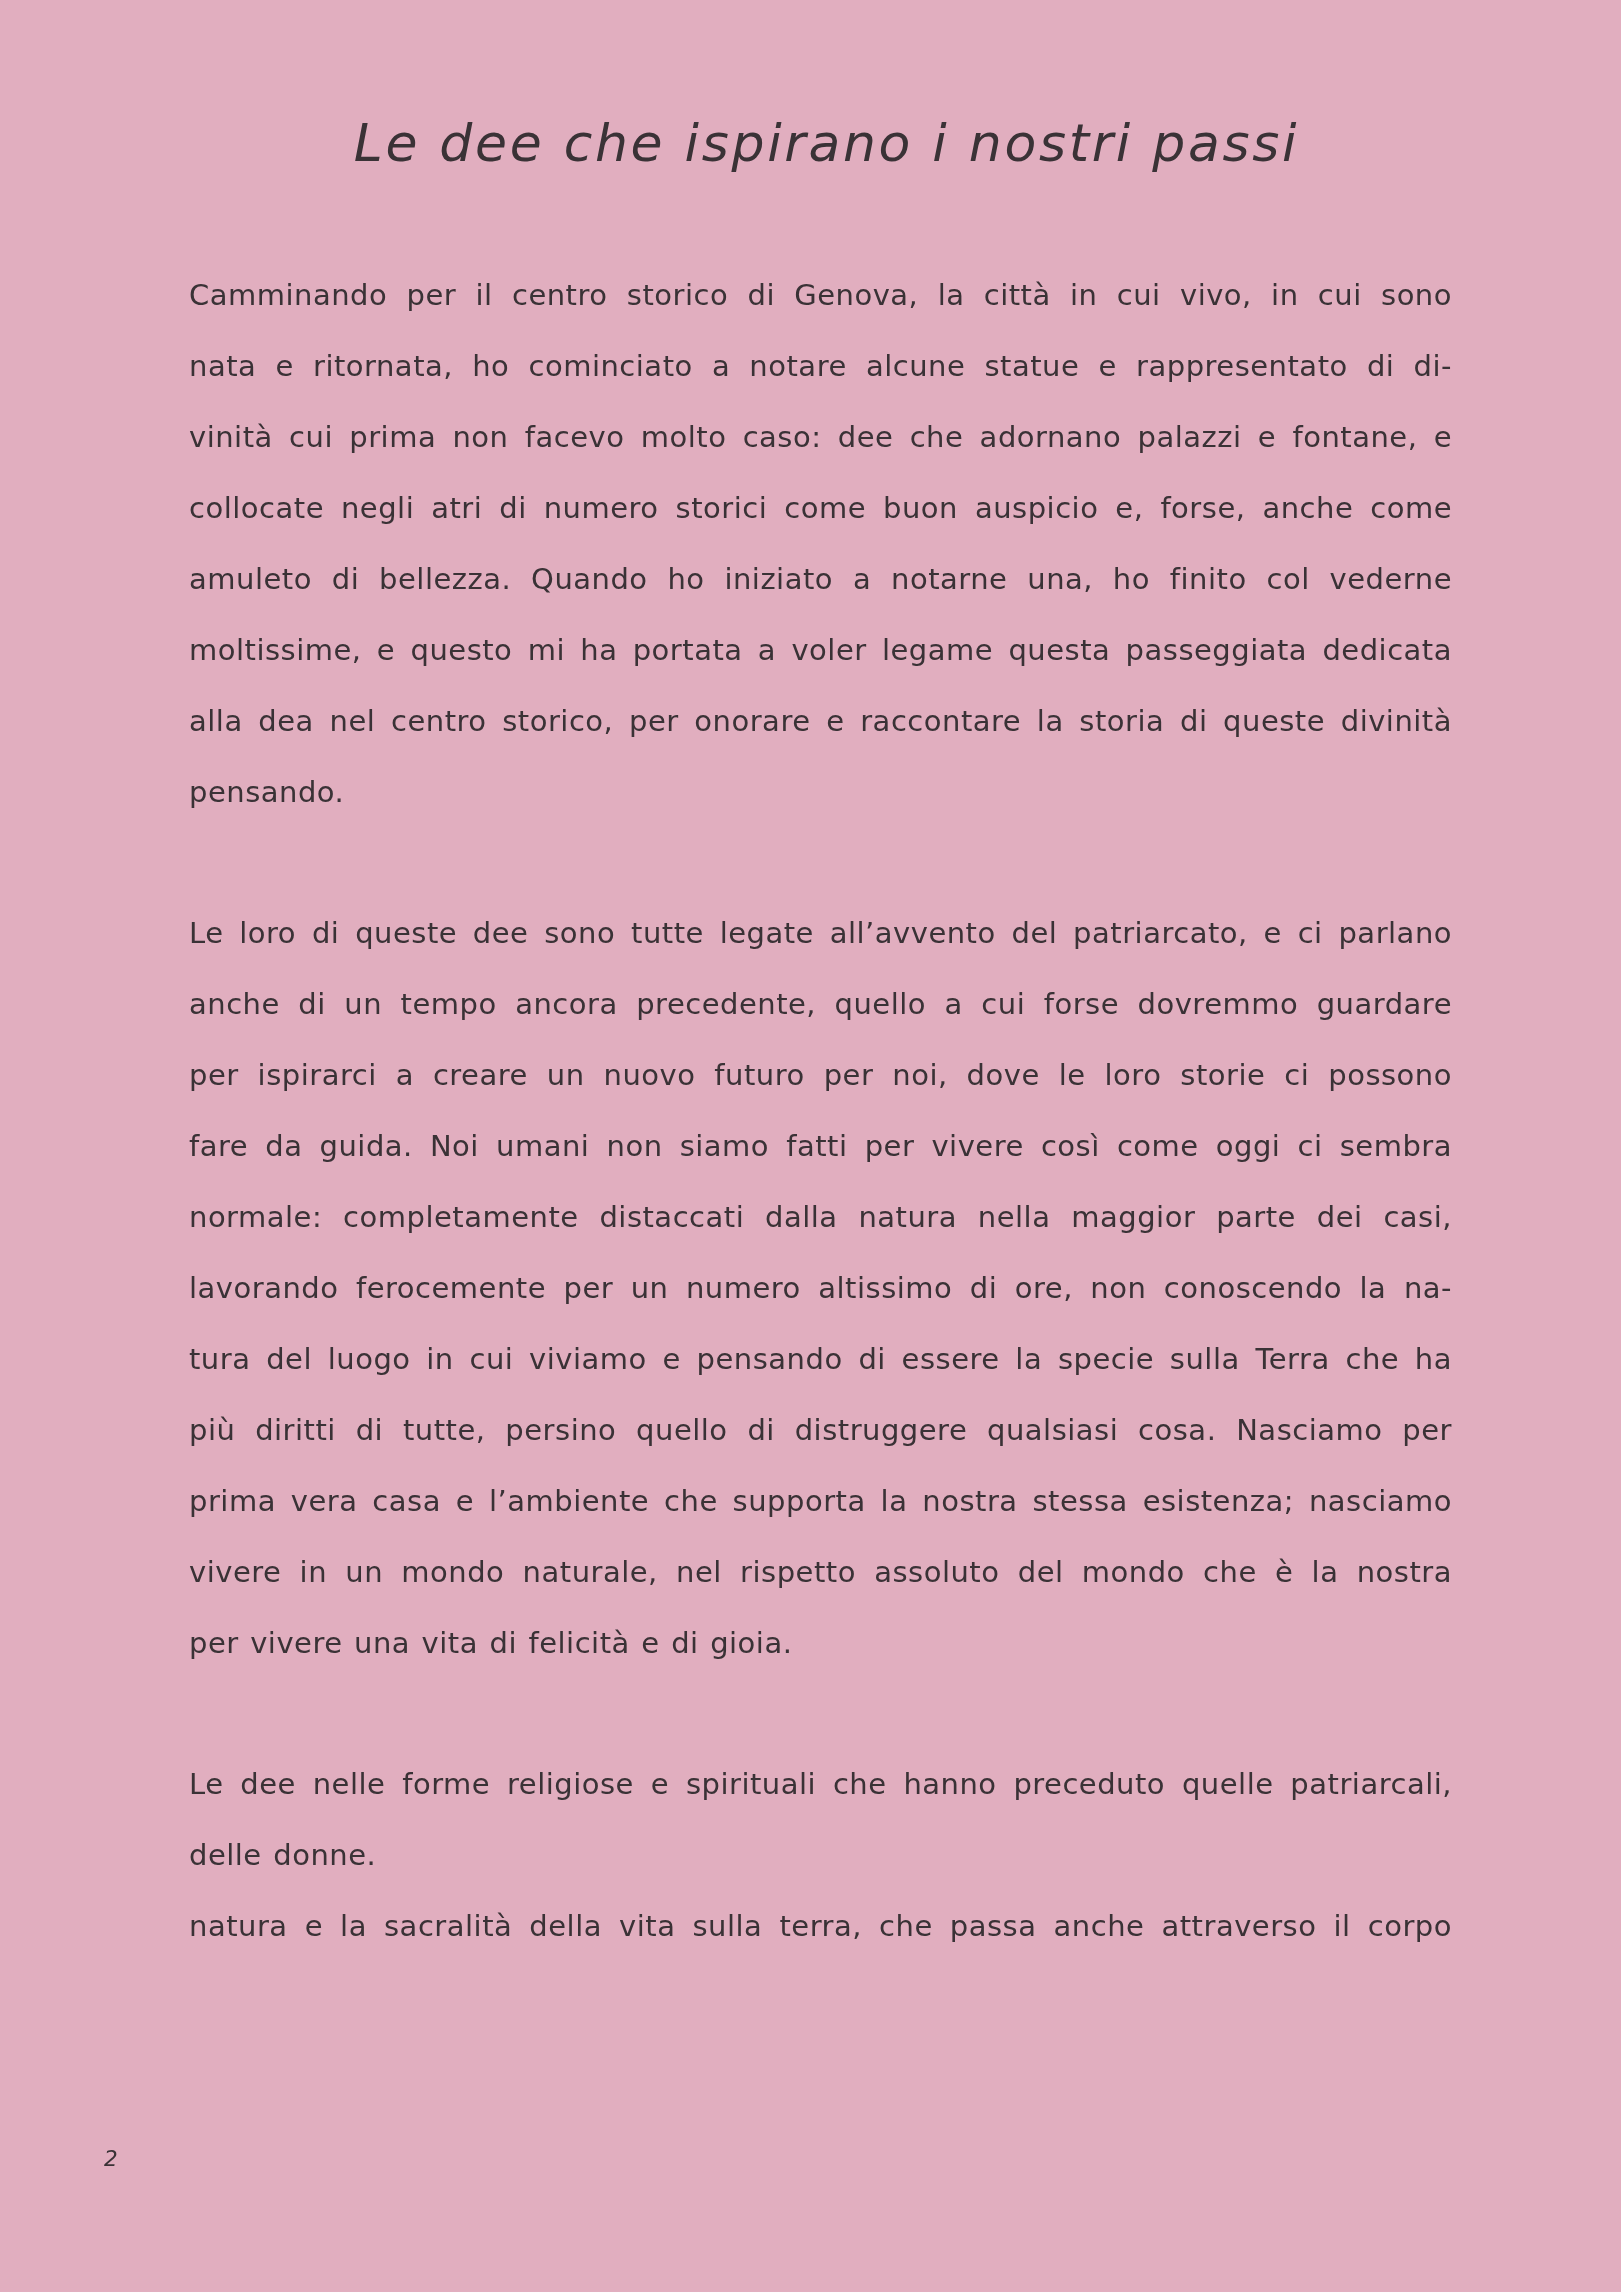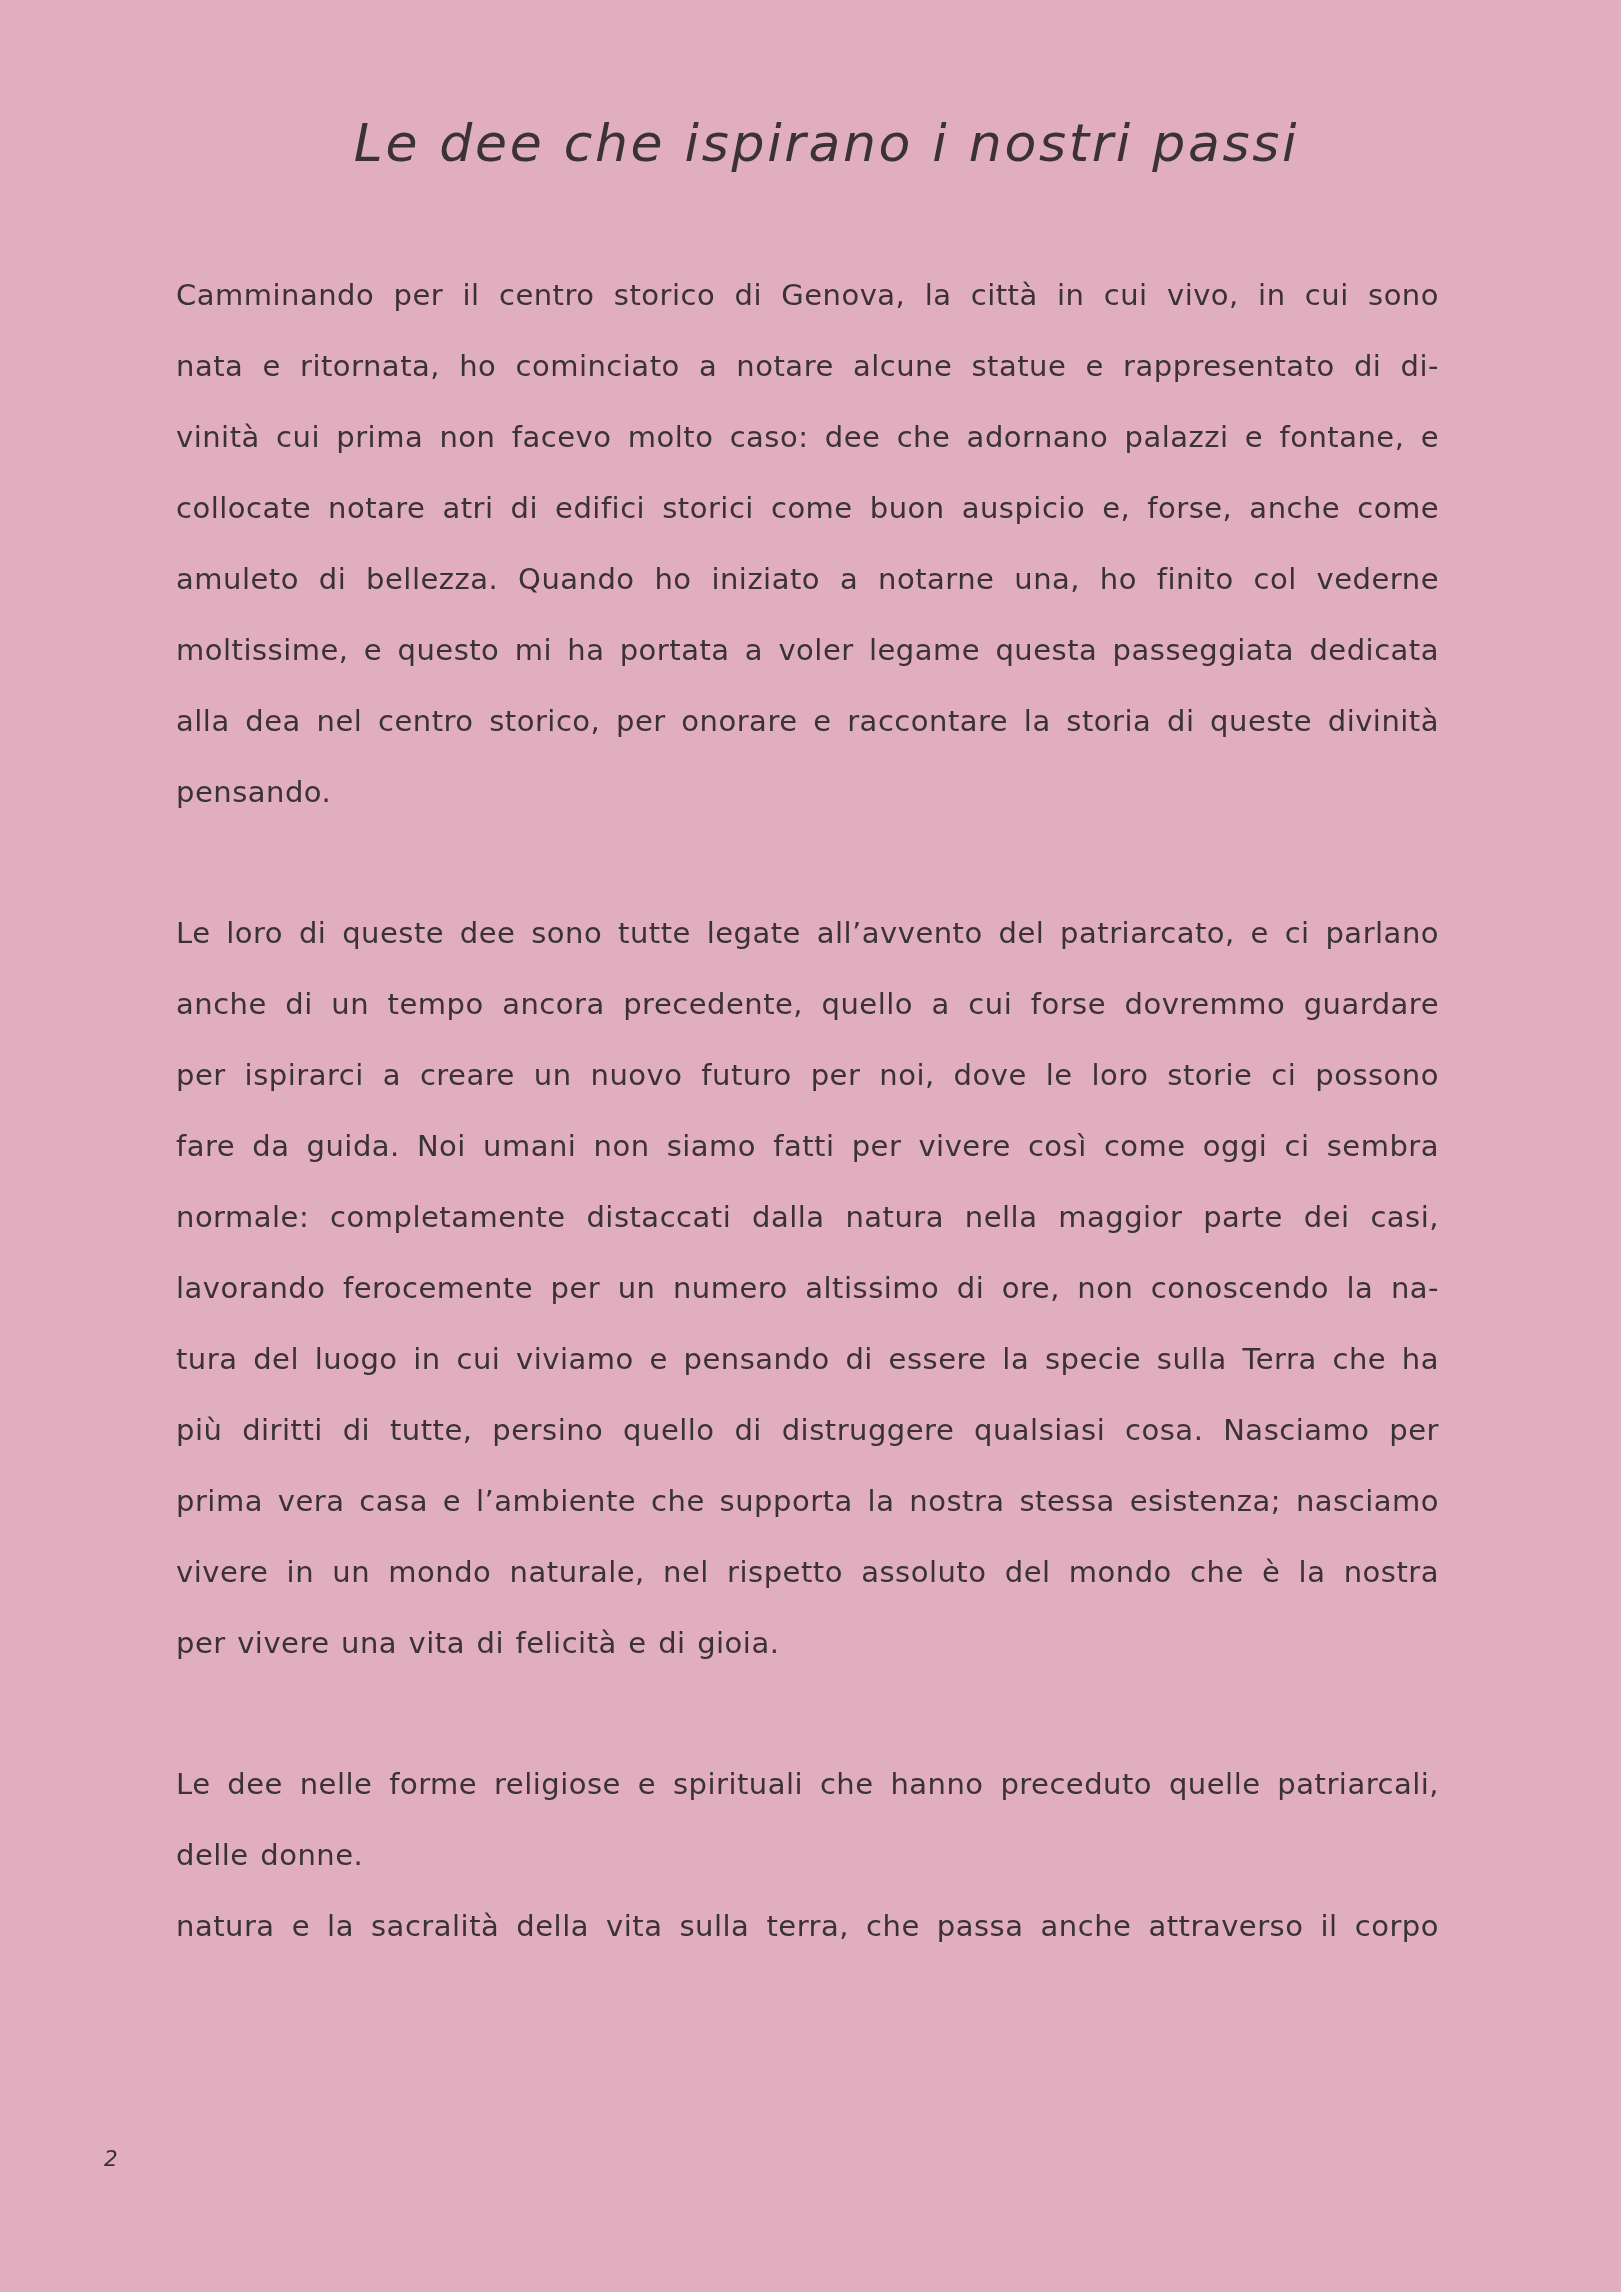--- a/index.html
+++ b/index.html
@@ -30,21 +30,21 @@
       font-family: "DejaVu Sans", sans-serif;
       font-size: 52px;
       font-style: oblique;
       font-weight: normal;
       letter-spacing: 2.7px;
       color: #3a3236;
       margin: 16px;
     }
     .body-text {
       position: absolute;
-      left: 176px;
+      left: 189px;
       top: 260px;
       width: 1263px;
     }
     .para {
       margin: 0 0 70px 0;
       font-family: "DejaVu Sans", sans-serif;
       font-size: 29px;
       line-height: 71px;
       text-align: justify;
       letter-spacing: 0.5px;
@@ -78,21 +78,21 @@
 <div class="page">
 
   <h1 class="title">Le dee che ispirano i nostri passi</h1>
 
   <div class="body-text">
 
     <p class="para">
       <span class="line">Camminando per il centro storico di Genova, la città in cui vivo, in cui sono</span>
       <span class="line">nata e ritornata, ho cominciato a notare alcune statue e rappresentato di di-</span>
       <span class="line">vinità cui prima non facevo molto caso: dee che adornano palazzi e fontane, e</span>
-      <span class="line">collocate notare atri di edifici storici come buon auspicio e, forse, anche come</span>
+      <span class="line">collocate negli atri di numero storici come buon auspicio e, forse, anche come</span>
       <span class="line">amuleto di bellezza. Quando ho iniziato a notarne una, ho finito col vederne</span>
       <span class="line">moltissime, e questo mi ha portata a voler legame questa passeggiata dedicata</span>
       <span class="line">alla dea nel centro storico, per onorare e raccontare la storia di queste divinità</span>
       <span class="line last">pensando.</span>
     </p>
 
     <p class="para">
       <span class="line">Le loro di queste dee sono tutte legate all’avvento del patriarcato, e ci parlano</span>
       <span class="line">anche di un tempo ancora precedente, quello a cui forse dovremmo guardare</span>
       <span class="line">per ispirarci a creare un nuovo futuro per noi, dove le loro storie ci possono</span>

